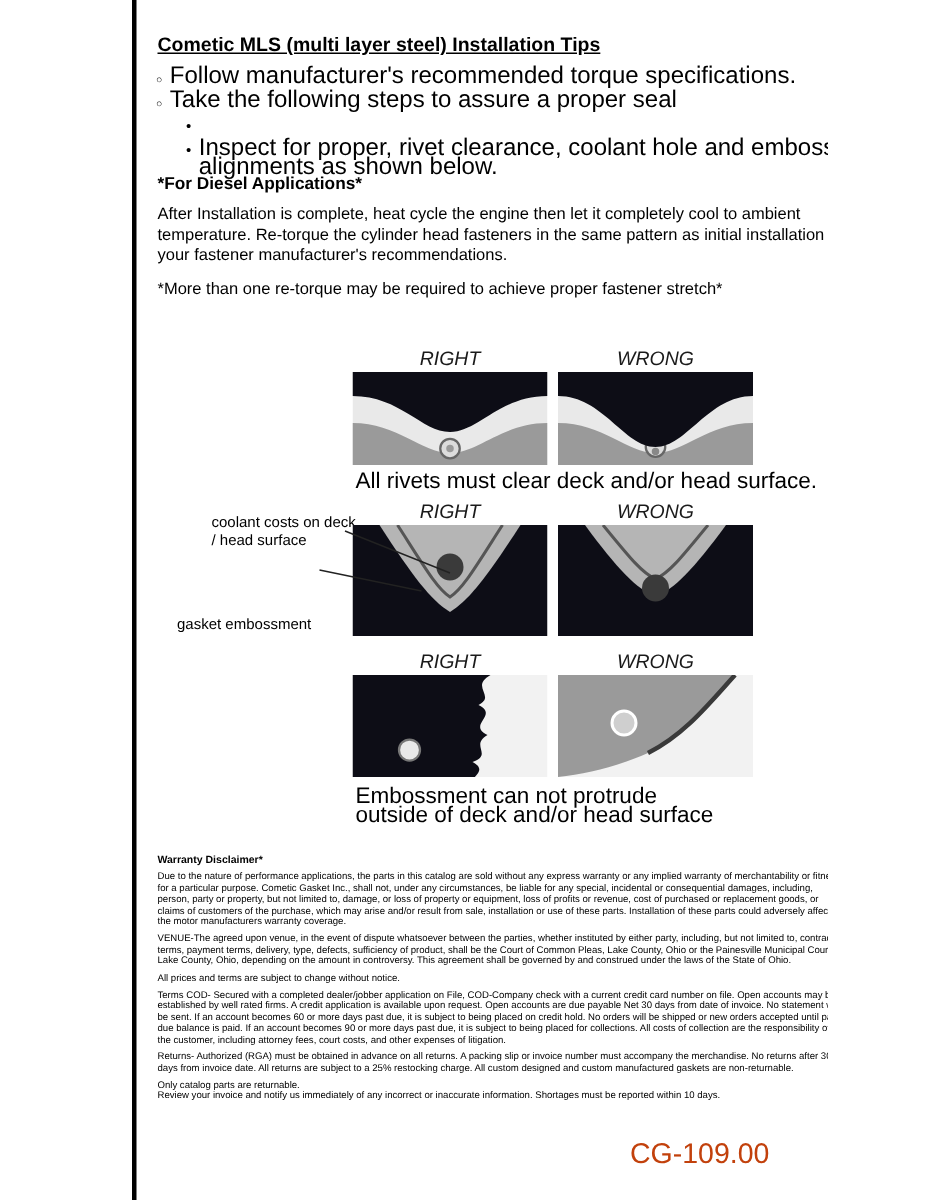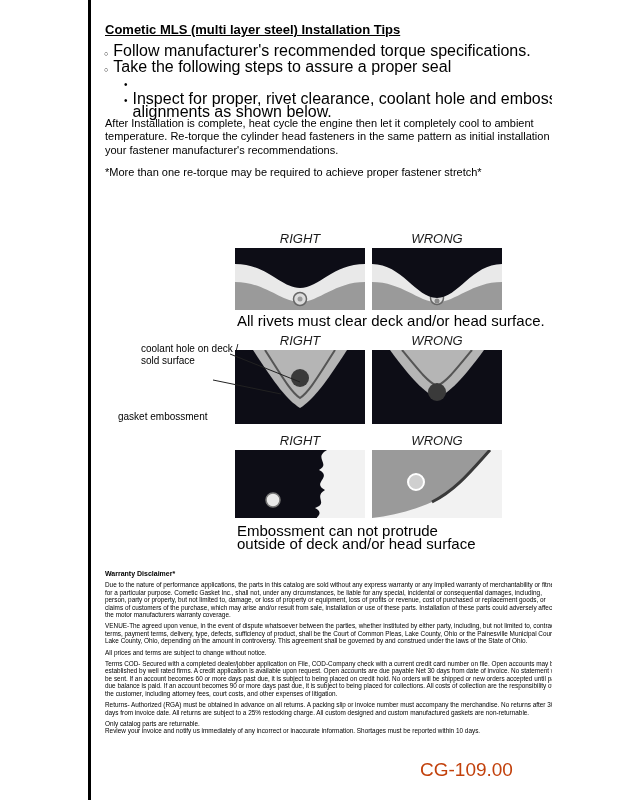--- a/index.html
+++ b/index.html
@@ -55,20 +55,21 @@
     <div class="tip sub">
         <span class="b2"></span>
       </div>
     <div class="tip sub">
         <span class="b2"></span>
         <span>Inspect for proper, rivet clearance, coolant hole and embossment alignments as shown below.</span>
       </div>
   </div>
 
   <div class="diesel abs" style="left:105px; top:117px; width:478px;">
+    <div class="diesel-heading">*For Diesel Applications*</div>
     <p>After Installation is complete, heat cycle the engine then let it completely cool to ambient temperature. Re-torque the cylinder head fasteners in the same pattern as initial installation or per your fastener manufacturer's recommendations.</p>
     <p class="note">*More than one re-torque may be required to achieve proper fastener stretch*</p>
   </div>
 
   <div class="dlabel abs" style="left:235px; top:231px; width:130px;">RIGHT</div>
   <div class="dlabel abs" style="left:372px; top:231px; width:130px;">WRONG</div>
 
   <svg class="dimg abs" style="left:235px; top:248px;" width="130" height="62" viewBox="0 0 130 62">
     <rect width="130" height="62" fill="#e9e9e9"></rect>
     <path d="M0,62 H130 V34 C100,34 84,54 65,54 C46,54 30,34 0,34 Z" fill="#9a9a9a"></path>
@@ -81,21 +82,21 @@
     <path d="M0,62 H130 V34 C100,34 84,54 65,54 C46,54 30,34 0,34 Z" fill="#9a9a9a"></path>
     <circle cx="65" cy="50" r="6.5" fill="#dcdcdc" stroke="#666" stroke-width="1.5"></circle>
     <path d="M0,0 H130 V16 C100,16 86,50 65,50 C44,50 30,16 0,16 Z" fill="#0d0d16"></path>
     <circle cx="65" cy="53" r="2.5" fill="#888"></circle>
   </svg>
   <div class="dcaption abs" style="left:237px; top:314px;">All rivets must clear deck and/or head surface.</div>
 
   <div class="dlabel abs" style="left:235px; top:333px; width:130px;">RIGHT</div>
   <div class="dlabel abs" style="left:372px; top:333px; width:130px;">WRONG</div>
 
-  <div class="annotation abs" style="left:141px; top:343px; width:100px;">coolant hole on deck / sold surface</div>
+  <div class="annotation abs" style="left:141px; top:343px; width:100px;">coolant costs on deck / head surface</div>
   <div class="annotation abs" style="left:118px; top:376px; width:110px;margin-top:35px;">gasket embossment</div>
 
   <svg class="dimg abs" style="left:235px; top:350px;" width="130" height="74" viewBox="0 0 130 74">
     <rect width="130" height="74" fill="#0d0d16"></rect>
     <path d="M18,0 C40,34 52,50 65,58 C78,50 90,34 112,0 Z" fill="#b5b5b5"></path>
     <path d="M30,0 C48,28 56,42 65,48 C74,42 82,28 100,0" fill="none" stroke="#555" stroke-width="2"></path>
     <circle cx="65" cy="28" r="9" fill="#3a3a3a"></circle>
   </svg>
   <svg class="dimg abs" style="left:372px; top:350px;" width="130" height="74" viewBox="0 0 130 74">
     <rect width="130" height="74" fill="#0d0d16"></rect>

